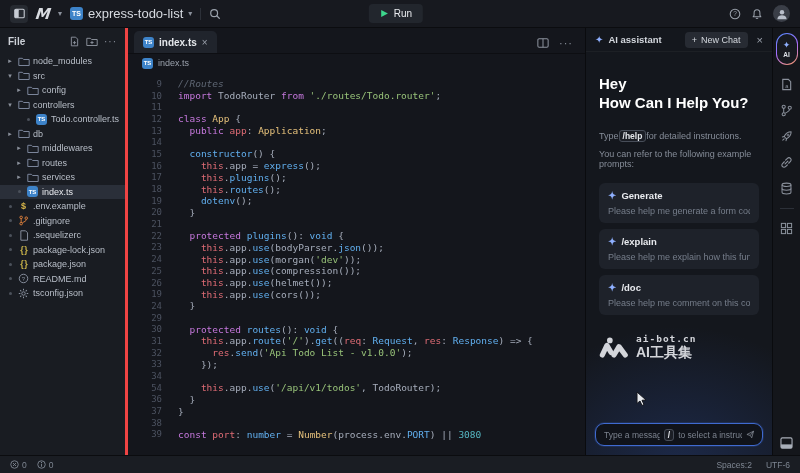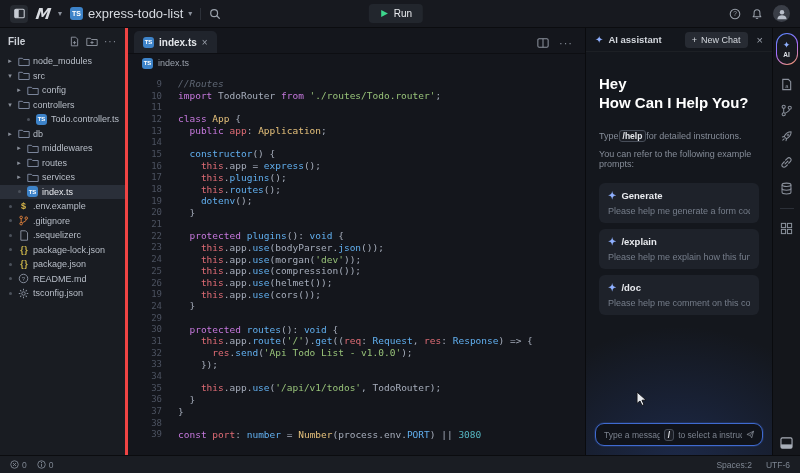--- a/index.html
+++ b/index.html
@@ -419,21 +419,21 @@
           <div class="code-line"><span class="gutter">25</span><span class="code-text"><span class="tok-p">    </span><span class="tok-r">this</span><span class="tok-p">.app.</span><span class="tok-b">use</span><span class="tok-p">(compression());</span></span></div>
           <div class="code-line"><span class="gutter">26</span><span class="code-text"><span class="tok-p">    </span><span class="tok-r">this</span><span class="tok-p">.app.</span><span class="tok-b">use</span><span class="tok-p">(helmet());</span></span></div>
           <div class="code-line"><span class="gutter">19</span><span class="code-text"><span class="tok-p">    </span><span class="tok-r">this</span><span class="tok-p">.app.</span><span class="tok-b">use</span><span class="tok-p">(cors());</span></span></div>
           <div class="code-line"><span class="gutter">24</span><span class="code-text"><span class="tok-p">  }</span></span></div>
           <div class="code-line"><span class="gutter">29</span><span class="code-text"></span></div>
           <div class="code-line"><span class="gutter">30</span><span class="code-text"><span class="tok-p">  </span><span class="tok-k">protected</span><span class="tok-p"> </span><span class="tok-b">routes</span><span class="tok-p">(): </span><span class="tok-b">void</span><span class="tok-p"> {</span></span></div>
           <div class="code-line"><span class="gutter">31</span><span class="code-text"><span class="tok-p">    </span><span class="tok-r">this</span><span class="tok-p">.app.</span><span class="tok-b">route</span><span class="tok-p">(</span><span class="tok-s">'/'</span><span class="tok-p">).</span><span class="tok-b">get</span><span class="tok-p">((</span><span class="tok-r">req</span><span class="tok-p">: </span><span class="tok-b">Request</span><span class="tok-p">, </span><span class="tok-r">res</span><span class="tok-p">: </span><span class="tok-b">Response</span><span class="tok-p">) =&gt; {</span></span></div>
           <div class="code-line"><span class="gutter">32</span><span class="code-text"><span class="tok-p">      </span><span class="tok-r">res</span><span class="tok-p">.</span><span class="tok-b">send</span><span class="tok-p">(</span><span class="tok-s">'Api Todo List - v1.0.0'</span><span class="tok-p">);</span></span></div>
           <div class="code-line"><span class="gutter">33</span><span class="code-text"><span class="tok-p">    });</span></span></div>
           <div class="code-line"><span class="gutter">34</span><span class="code-text"></span></div>
-          <div class="code-line"><span class="gutter">35</span><span class="code-text"><span class="tok-p">    </span><span class="tok-r">this</span><span class="tok-p">.app.</span><span class="tok-b">use</span><span class="tok-p">(</span><span class="tok-s">'/api/v1/todos'</span><span class="tok-p">, TodoRouter);</span></span></div>
+          <div class="code-line"><span class="gutter">54</span><span class="code-text"><span class="tok-p">    </span><span class="tok-r">this</span><span class="tok-p">.app.</span><span class="tok-b">use</span><span class="tok-p">(</span><span class="tok-s">'/api/v1/todos'</span><span class="tok-p">, TodoRouter);</span></span></div>
           <div class="code-line"><span class="gutter">36</span><span class="code-text"><span class="tok-p">  }</span></span></div>
           <div class="code-line"><span class="gutter">37</span><span class="code-text"><span class="tok-p">}</span></span></div>
           <div class="code-line"><span class="gutter">38</span><span class="code-text"></span></div>
           <div class="code-line"><span class="gutter">39</span><span class="code-text"><span class="tok-k">const</span><span class="tok-p"> </span><span class="tok-r">port</span><span class="tok-p">: </span><span class="tok-b">number</span><span class="tok-p"> = </span><span class="tok-t">Number</span><span class="tok-p">(process.env.</span><span class="tok-b">PORT</span><span class="tok-p">) || </span><span class="tok-n">3080</span></span></div>
         </div>
     </div>
 
     <div class="ai-panel">
       <div class="ai-header">
         <span class="sparkle">✦</span>
@@ -471,20 +471,31 @@
               <div class="card-desc">Please help me explain how this function w...</div>
             </div>
             <div class="card">
               <div class="card-title">
                 <span class="sparkle">✦</span>
                 <span>/doc</span>
               </div>
               <div class="card-desc">Please help me comment on this code.</div>
             </div>
           </div>
+        <div class="watermark">
+          <svg width="30" height="23" viewBox="0 0 36 26">
+            <circle cx="13" cy="4.5" r="3.4" fill="#d3d5da"></circle>
+            <path d="M4 22 L9.5 10.5 L14.5 19" stroke="#d3d5da" stroke-width="6.2" stroke-linecap="round" stroke-linejoin="round" fill="none"></path>
+            <path d="M18 22 L24 12 L31.5 22" stroke="#d3d5da" stroke-width="6.2" stroke-linecap="round" stroke-linejoin="round" fill="none"></path>
+          </svg>
+          <div class="wm-text">
+            <div class="l1">ai-bot.cn</div>
+            <div class="l2">AI工具集</div>
+          </div>
+        </div>
       </div>
       <div class="ai-inputbar">
         <div class="chat-input">
           <span class="ph">Type a message or</span>
           <span class="kbd">/</span>
           <span class="ph">to select a instruction.</span>
           <svg class="send" width="11" height="11" viewBox="0 0 14 14">
             <path d="M1.5 7 L12.5 1.5 L9.5 12.5 L7 8.5 Z M7 8.5 L12.5 1.5" fill="none" stroke="#8b919c" stroke-width="1.2" stroke-linejoin="round"></path>
           </svg>
         </div>

